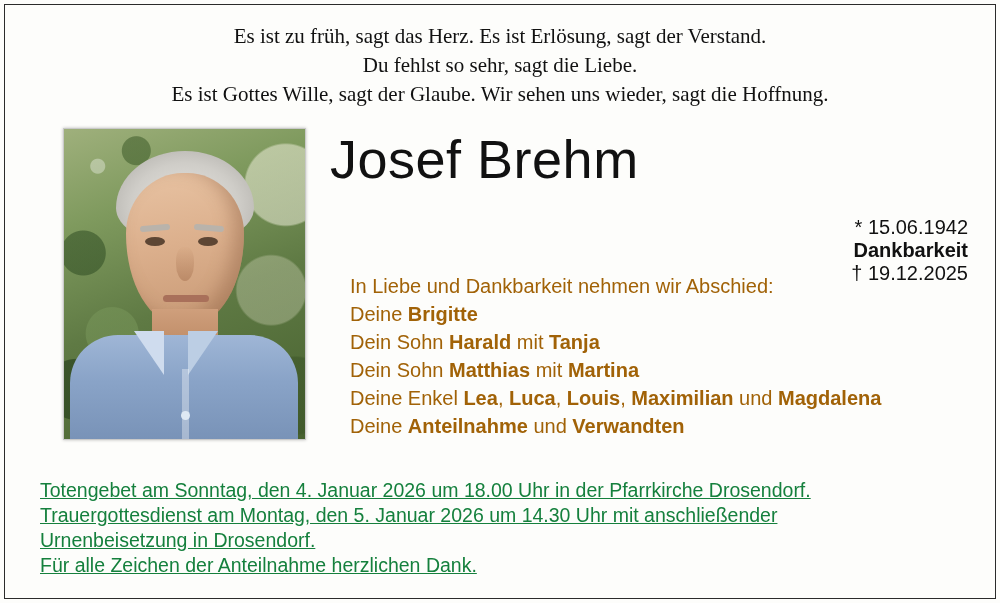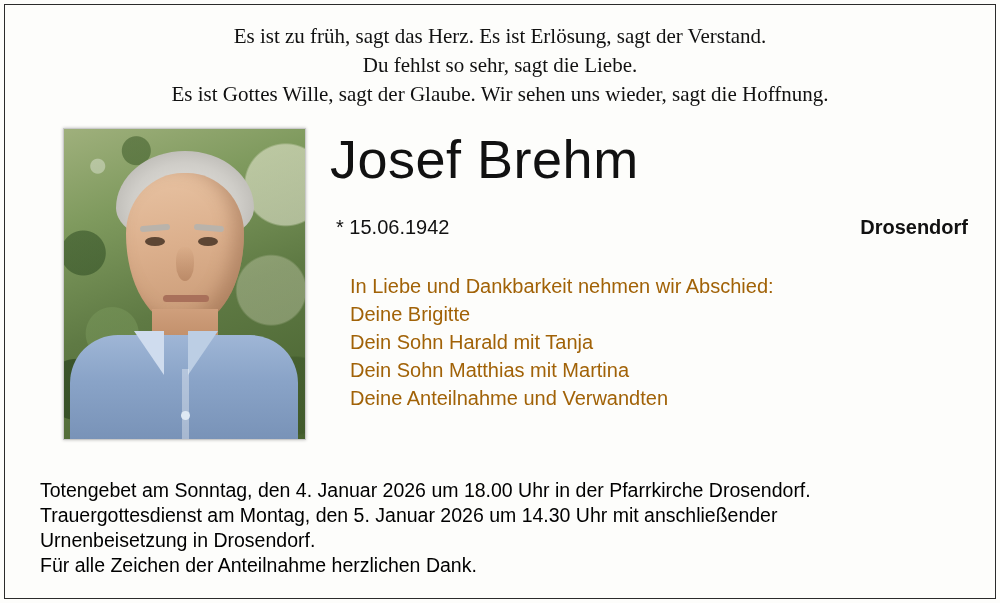--- a/index.html
+++ b/index.html
@@ -193,50 +193,52 @@
     color: #111111;
   }
 
   .dates-row {
     position: absolute;
     left: 336px;
     top: 216px;
     width: 632px;
     display: flex;
     justify-content: space-between;
-    align-items: flex-start;
+    align-items: flex-end;
     font-size: 20px;
     color: #111111;
+    flex-direction: column;
   }
   .dates-row .place {
     font-weight: bold;
   }
 
   .family {
     position: absolute;
     left: 350px;
     top: 272px;
     width: 620px;
     font-size: 20px;
     line-height: 28px;
     color: #a16207;
   }
   .family .line {
     white-space: nowrap;
   }
-  .family b { font-weight: normal; }
+  .family b { font-weight: bold; }
 
   .footer {
     position: absolute;
     left: 40px;
     top: 478px;
     width: 930px;
     font-size: 19.5px;
     line-height: 25px;
-    color: #000000;
+    color: #15803d;
+    text-decoration: underline;
   }
   .footer div { white-space: nowrap; }
 </style>
 </head>
 <body>
 
 <div class="page">
 
   <div class="border-frame"></div>
 
@@ -262,28 +264,30 @@
     <div class="ph-collar-l"></div>
     <div class="ph-collar-r"></div>
     <div class="ph-placket"></div>
     <div class="ph-button"></div>
   </div>
 
   <div class="deceased-name">Josef Brehm</div>
 
   <div class="dates-row">
     <span class="birth">* 15.06.1942</span>
-    <span class="place">Drosendorf</span>
+    <span class="place">Dankbarkeit</span>
+    <span class="death">† 19.12.2025</span>
   </div>
 
   <div class="family">
     <div class="line">In Liebe und Dankbarkeit nehmen wir Abschied:</div>
     <div class="line"><span>Deine <b>Brigitte</b></span></div>
     <div class="line"><span>Dein Sohn <b>Harald</b> mit <b>Tanja</b></span></div>
     <div class="line"><span>Dein Sohn <b>Matthias</b> mit <b>Martina</b></span></div>
+    <div class="line"><span>Deine Enkel <b>Lea</b>, <b>Luca</b>, <b>Louis</b>, <b>Maximilian</b> und <b>Magdalena</b></span></div>
     <div class="line"><span>Deine <b>Anteilnahme</b> und <b>Verwandten</b></span></div>
   </div>
 
   <div class="footer">
     <div>Totengebet am Sonntag, den 4. Januar 2026 um 18.00 Uhr in der Pfarrkirche Drosendorf.</div>
     <div>Trauergottesdienst am Montag, den 5. Januar 2026 um 14.30 Uhr mit anschließender</div>
     <div>Urnenbeisetzung in Drosendorf.</div>
     <div>Für alle Zeichen der Anteilnahme herzlichen Dank.</div>
   </div>
 

